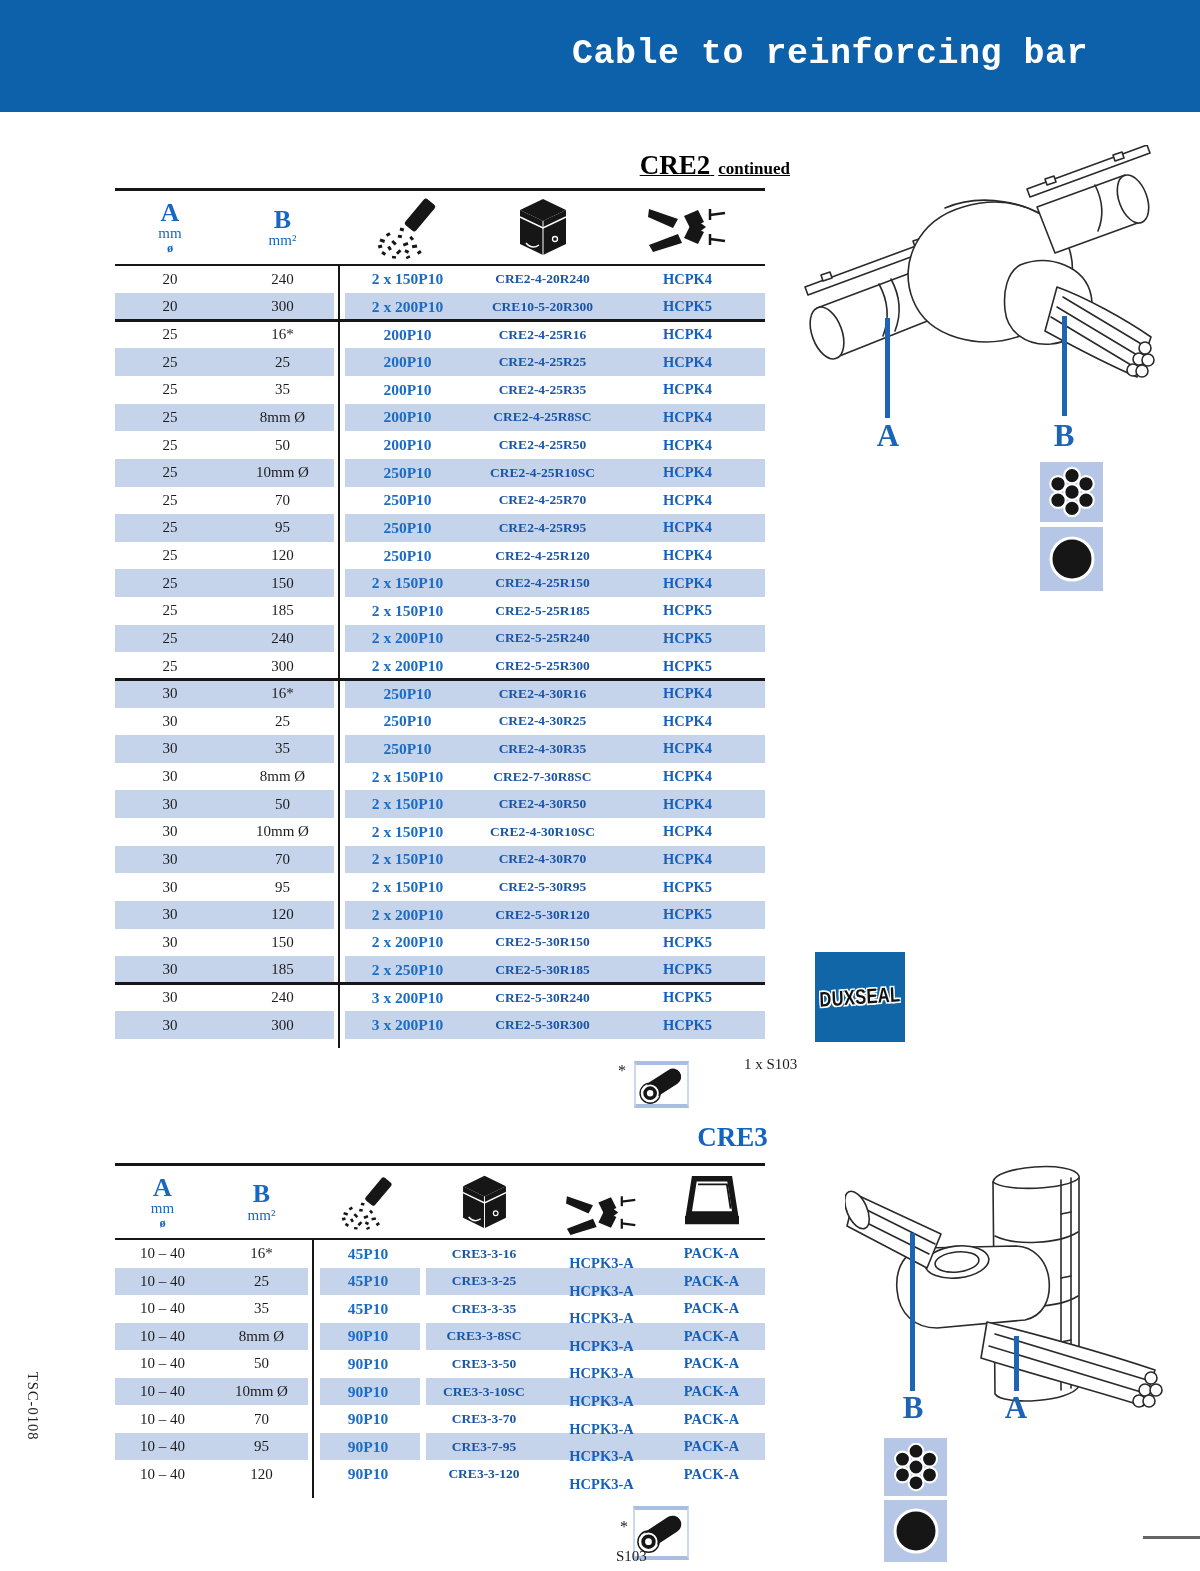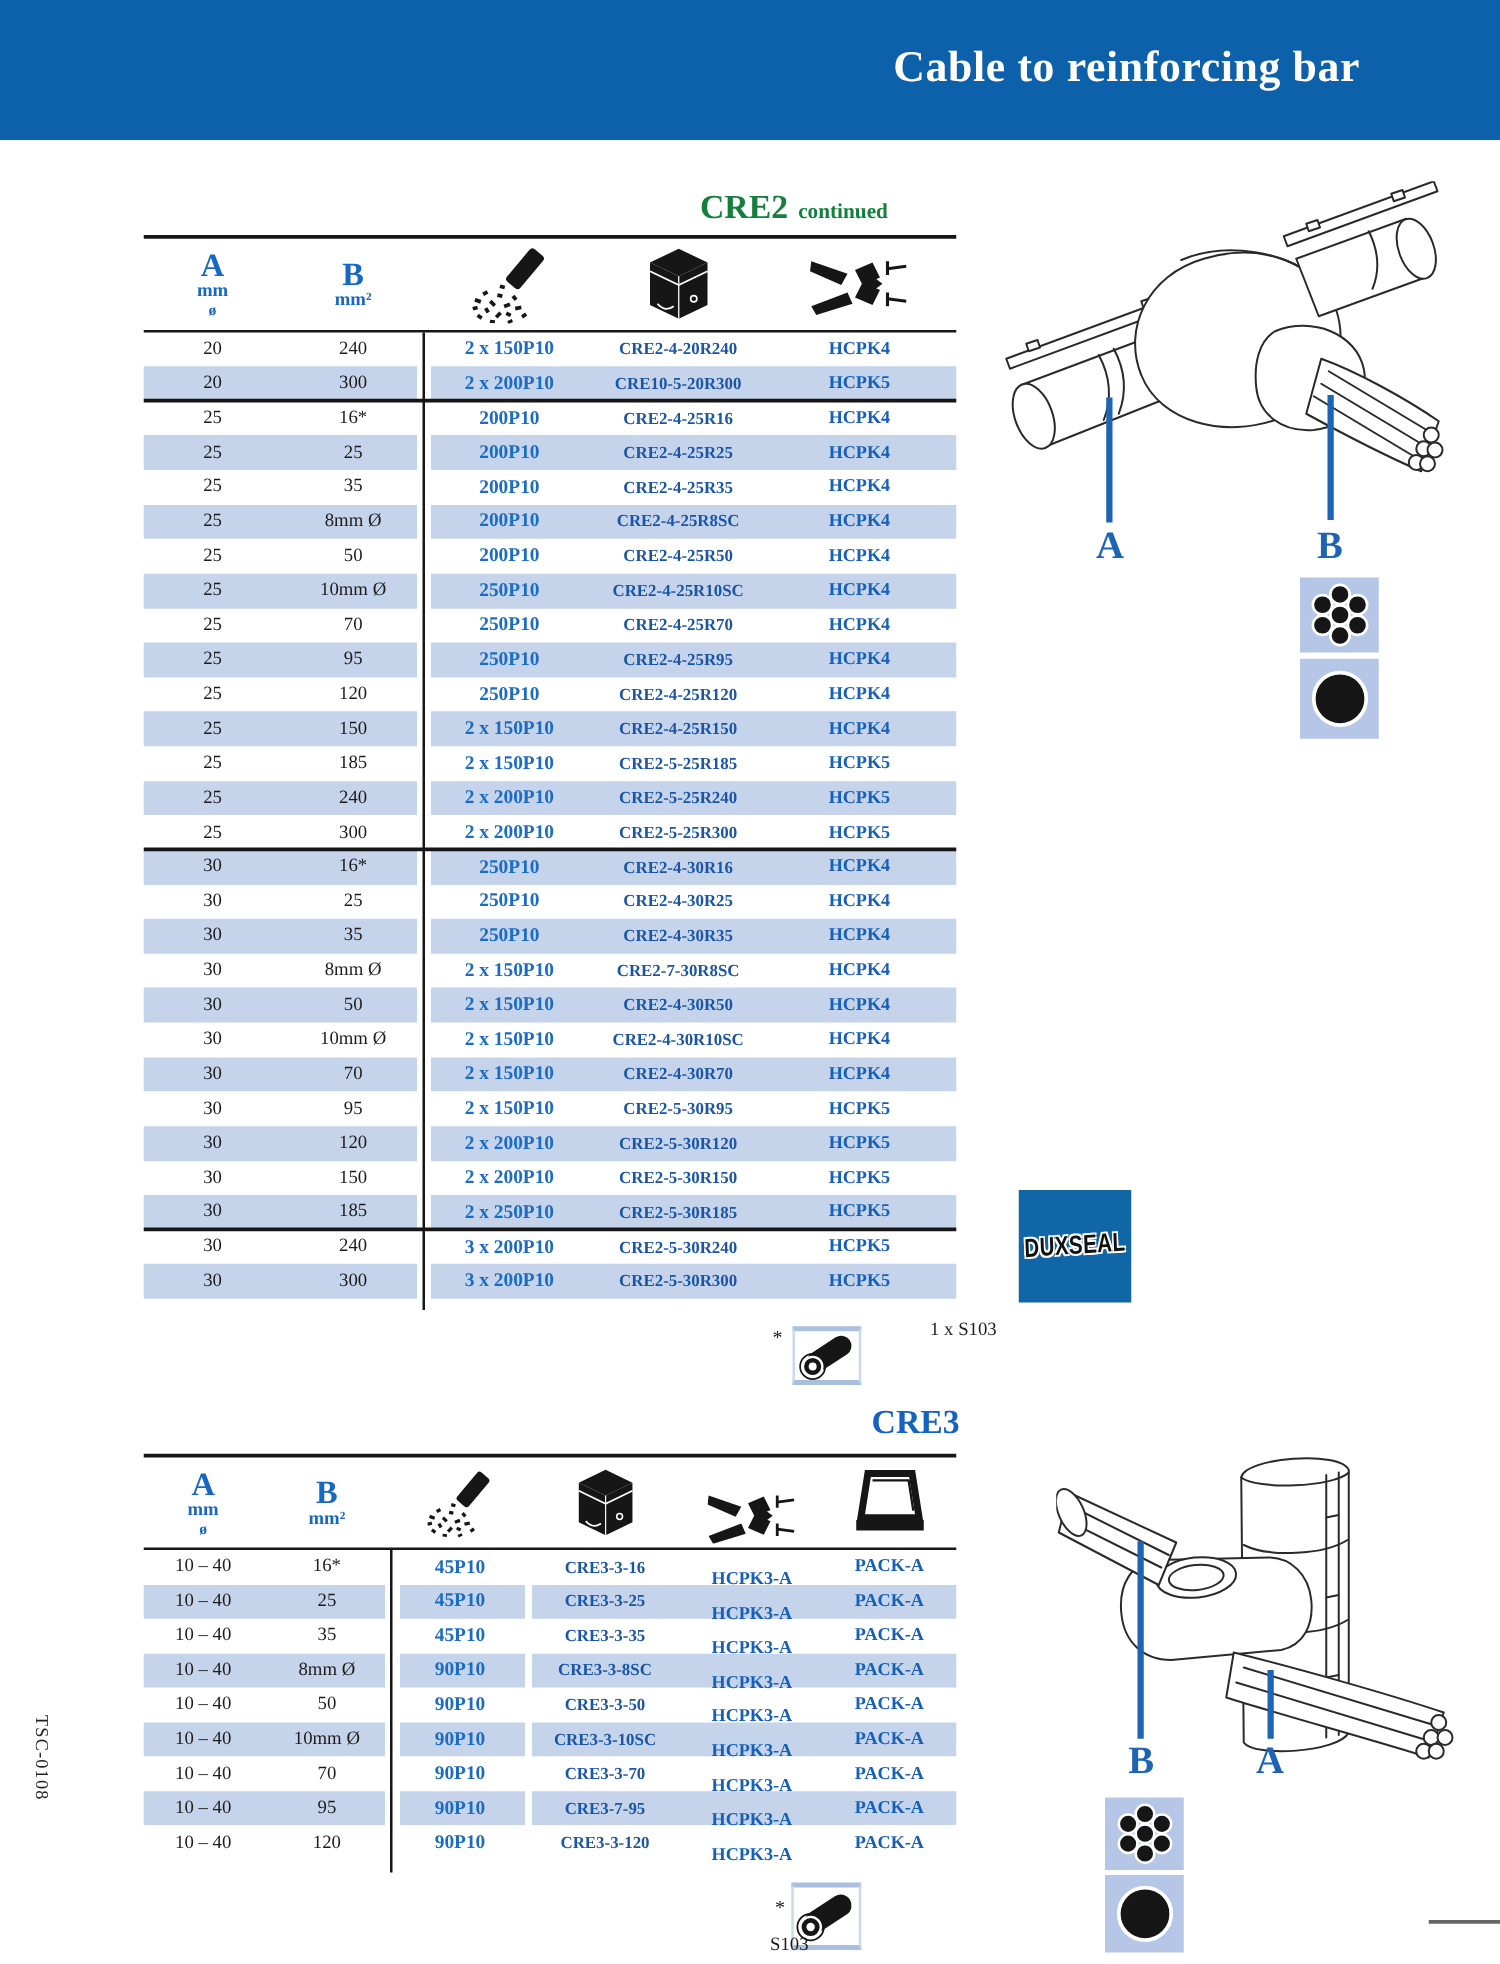--- a/index.html
+++ b/index.html
@@ -1,45 +1,45 @@
 <!DOCTYPE html>
 <html><head>
 <meta charset="utf-8">
 <style>
   html,body{margin:0;padding:0;background:#fff;}
   .page{position:relative;width:1200px;height:1571px;background:#fff;overflow:hidden;
         font-family:"Liberation Serif", serif;color:#1c1c1c;}
 
   
-  .header-bar{position:absolute;left:0;top:0;width:1200px;height:112px;background:#0d60aa;}
+  .header-bar{position:absolute;left:0;top:0;width:1200px;height:112px;background:#0d60aa;font-family:Liberation Mono, monospace;}
   .header-title{position:absolute;right:112px;top:34px;width:700px;text-align:right;
     color:#fff;font-size:35px;font-weight:bold;letter-spacing:0.5px;}
 
   
   .side-code{position:absolute;left:24px;top:1372px;writing-mode:vertical-rl;
     font-size:14.5px;color:#222;letter-spacing:1px;}
 
   
-  .t1-heading{position:absolute;left:560px;top:150px;width:230px;text-align:left;color:#15803d;}
+  .t1-heading{position:absolute;left:560px;top:150px;width:230px;text-align:right;color:#000000;text-decoration:underline;}
   .t1-heading .t-title{font-size:27px;font-weight:bold;}
   .t1-heading .t-sub{font-size:17px;font-weight:bold;margin-left:4px;}
   .t2-heading{position:absolute;left:660px;top:1122px;width:145px;text-align:center;color:#1563c0;
     font-size:27px;font-weight:bold;}
 
   
   .dtable{position:absolute;width:650px;}
   .t1{left:115px;top:188px;}
   .t2{left:115px;top:1163px;}
   .thead{height:77.5px;box-sizing:border-box;border-top:3.5px solid #161616;
     border-bottom:2.5px solid #161616;display:flex;align-items:center;}
   .t2 .thead{height:77px;}
   .hcol{display:flex;flex-direction:column;align-items:center;justify-content:center;
     box-sizing:border-box;color:#1668c2;line-height:1.05;}
   .hcol .big{font-size:26px;font-weight:bold;}
-  .hcol .unit{font-size:15px;font-weight:bold;}
+  .hcol .unit{font-size:15px;font-weight:normal;}
   .hcol .sym{font-size:12.5px;font-weight:bold;}
 
   .rows{position:relative;}
   .trow{display:flex;align-items:center;}
   .t1 .trow{height:27.63px;}
   .t2 .trow{height:27.55px;}
   .cell{box-sizing:border-box;text-align:center;font-size:15px;}
   .c-powder,.c-mold,.c-handle,.c-pack{font-weight:bold;}
   .c-powder{color:#1b6cc4;font-size:15.5px;}
   .c-mold{color:#1a55a6;font-size:13.5px;}

